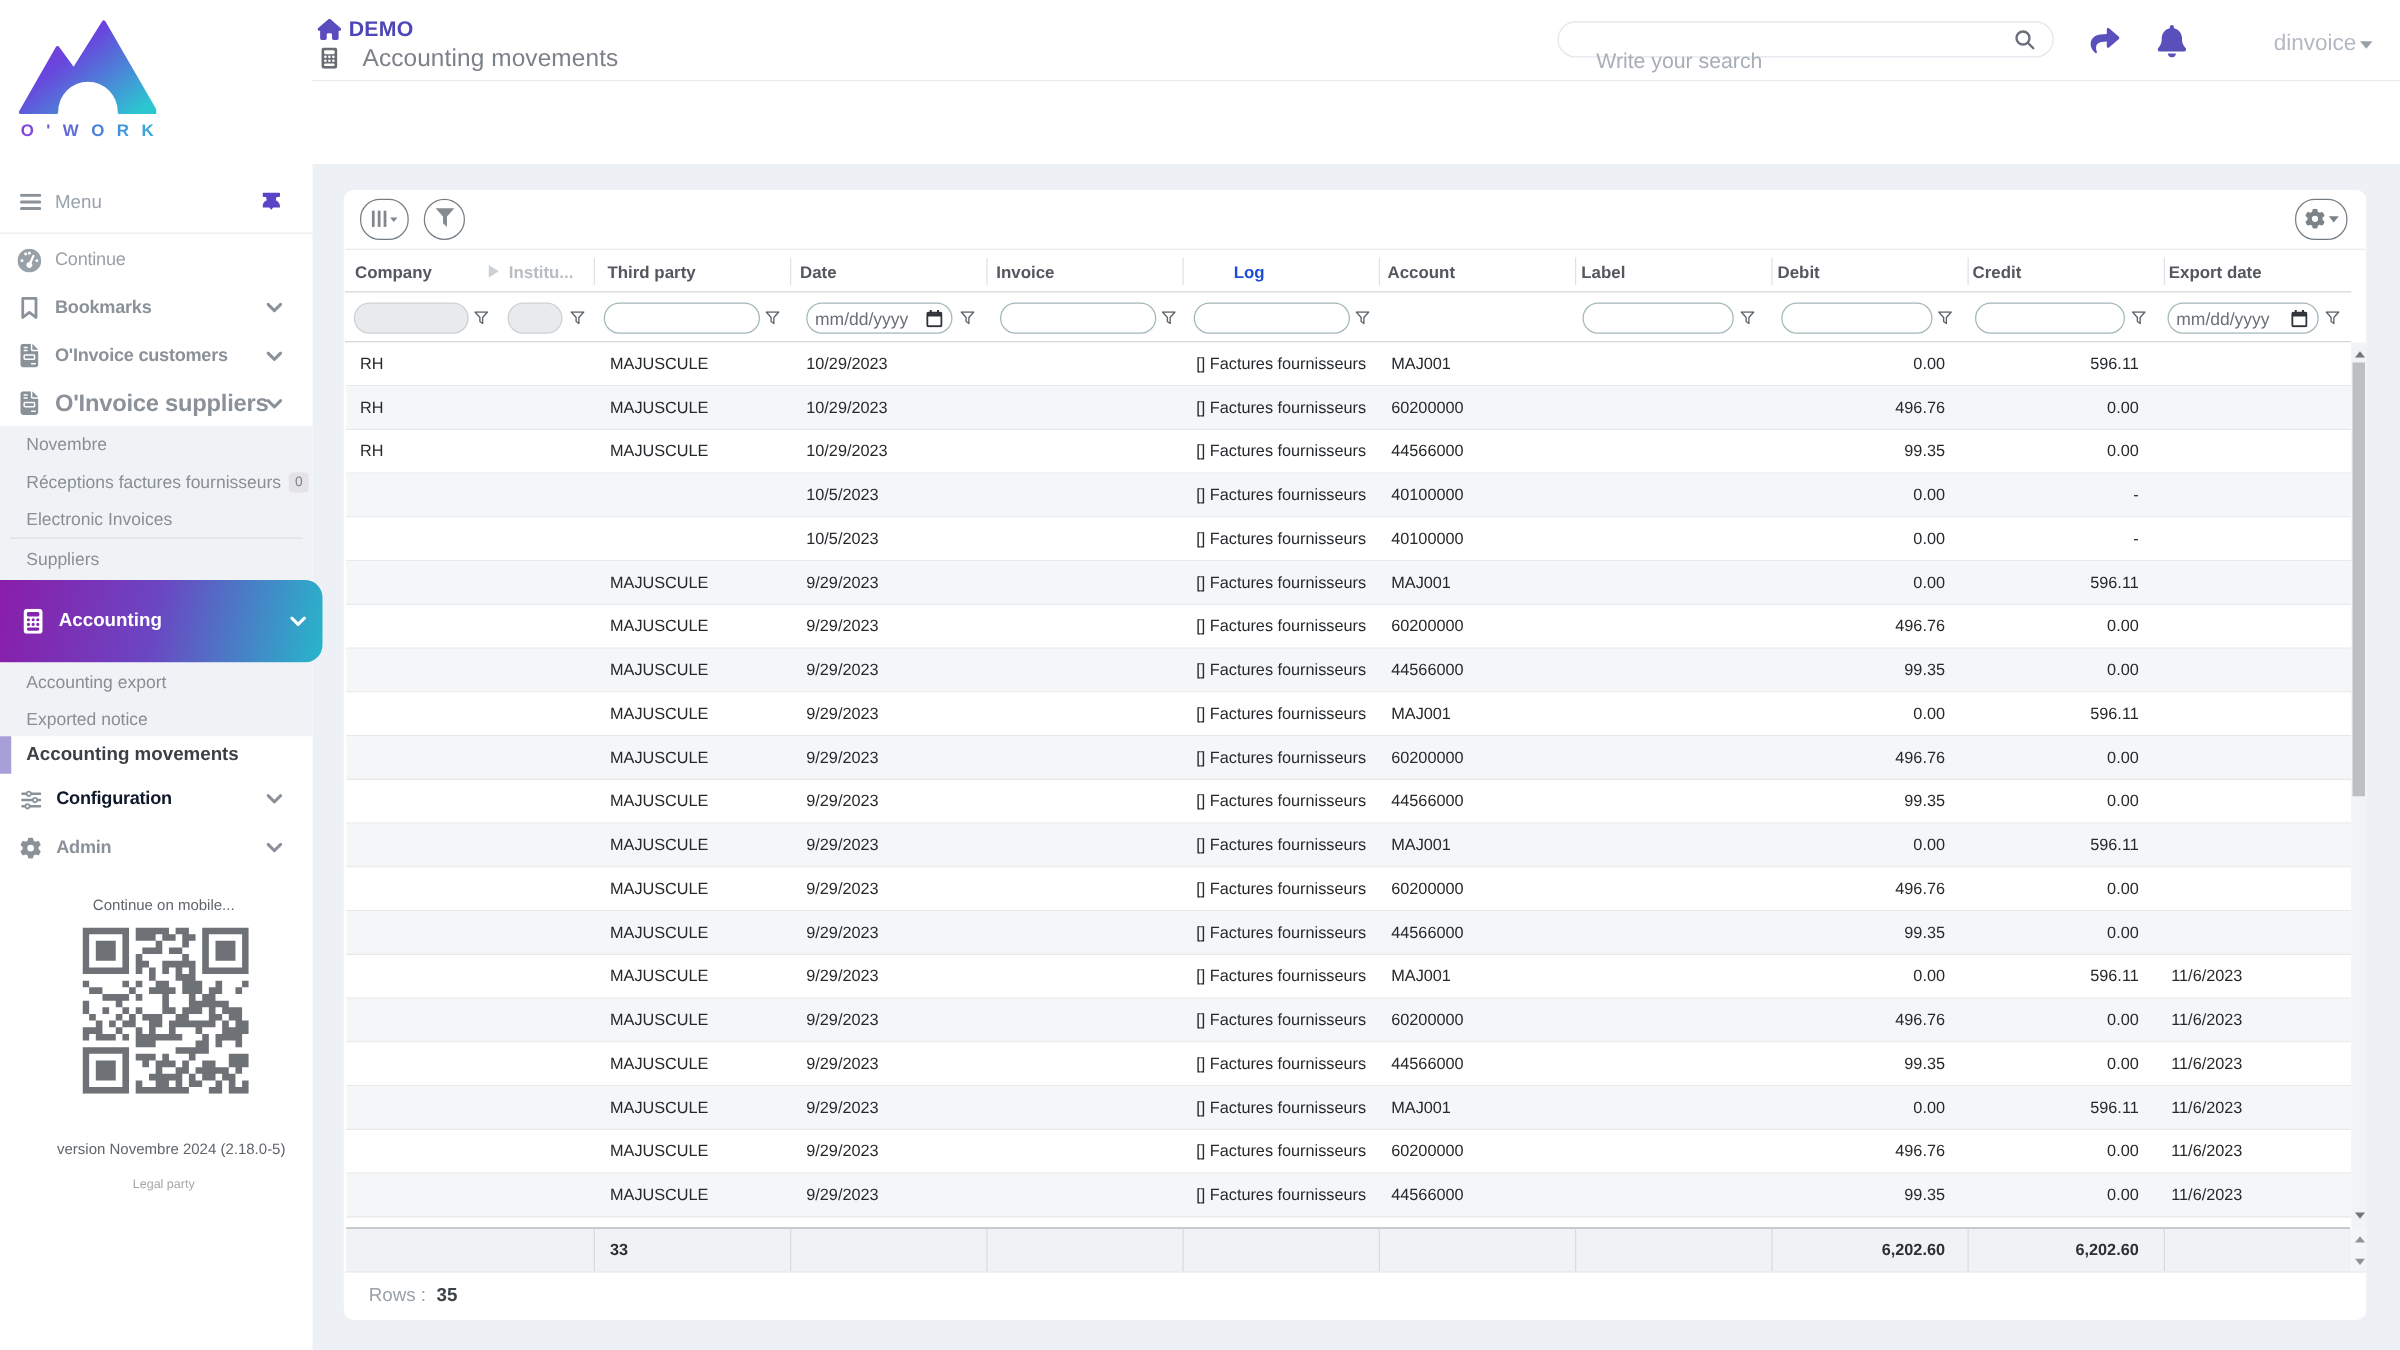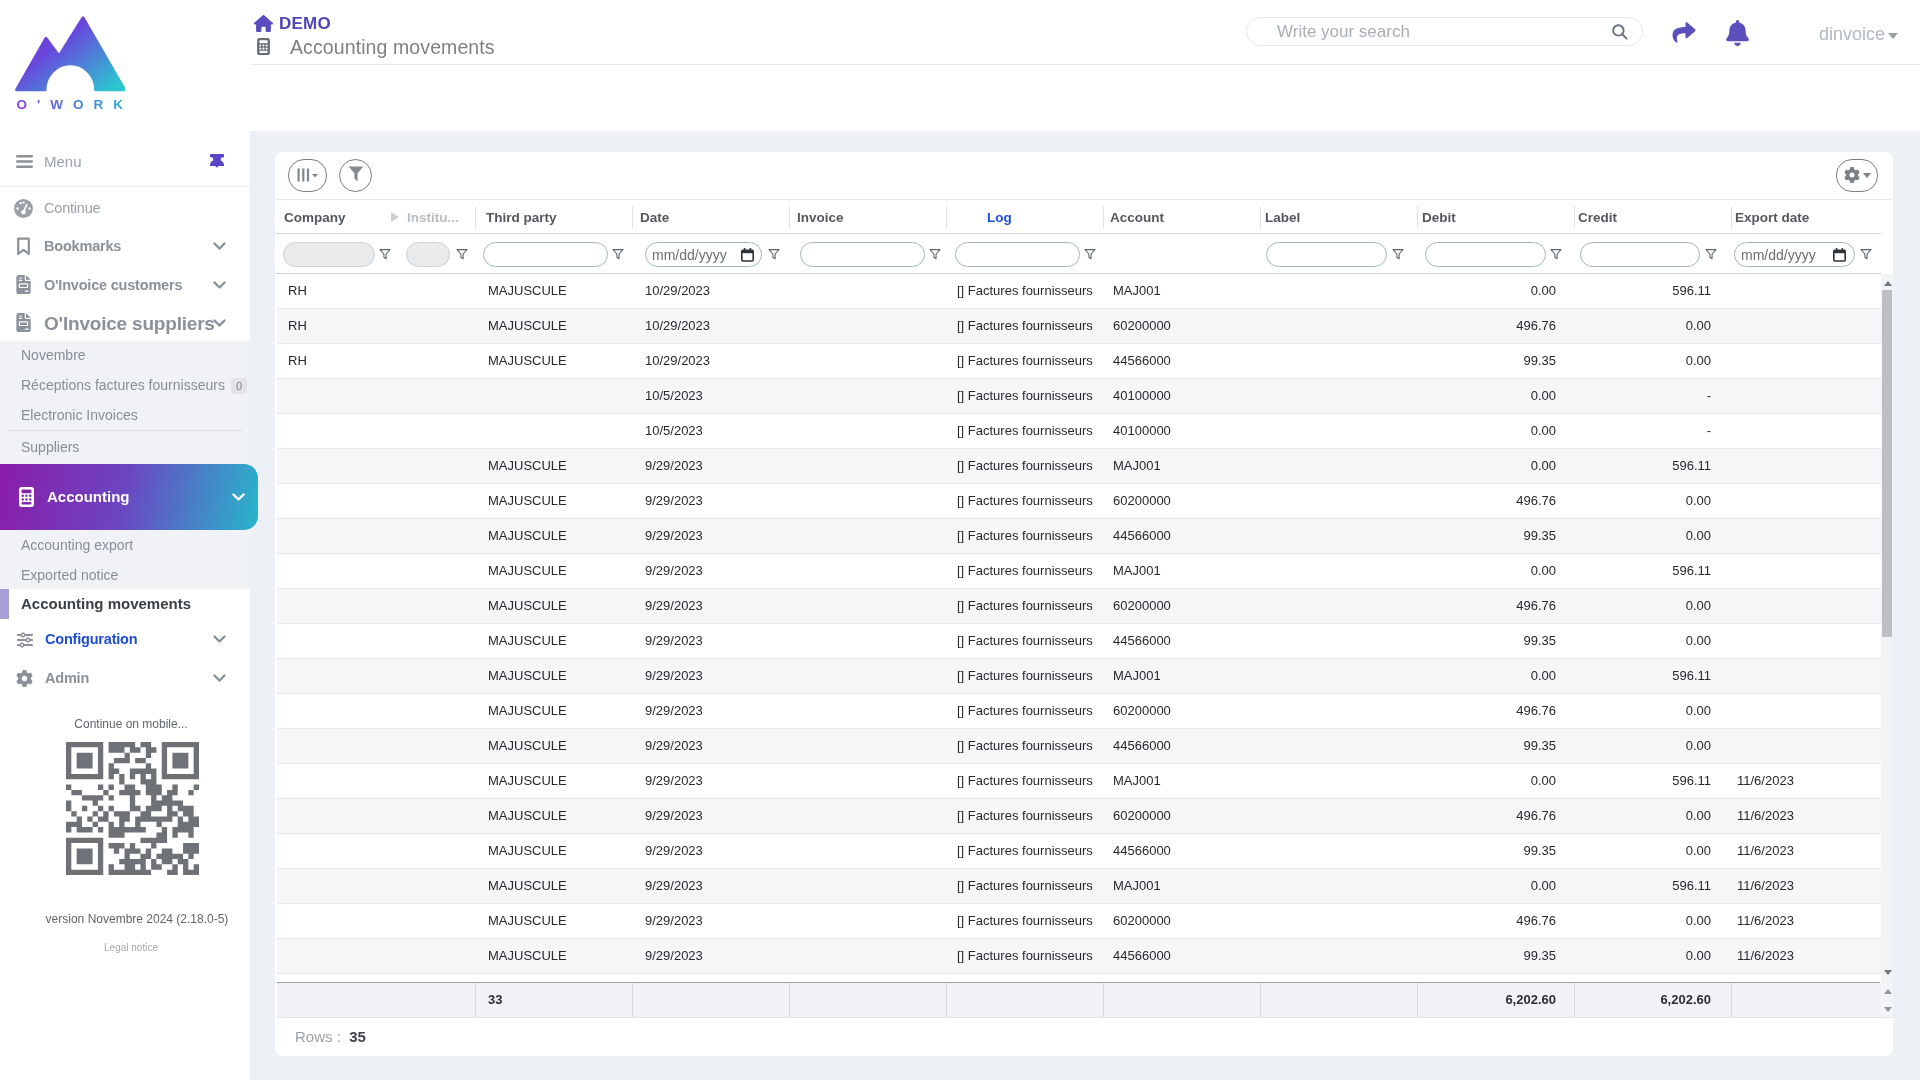--- a/index.html
+++ b/index.html
@@ -31,21 +31,21 @@
 <svg class="a" style="left:254px;top:15px" width="19" height="17" viewBox="0 0 576 512">
     <path fill="#584cbe" d="M575.8 255.5c0 18-15 32.1-32 32.1h-32l.7 160.2c0 2.7-.2 5.4-.5 8.1V472c0 22.1-17.9 40-40 40H456c-1.1 0-2.2 0-3.3-.1c-1.4 .1-2.8 .1-4.2 .1H416 392c-22.1 0-40-17.9-40-40V448 384c0-17.7-14.3-32-32-32H256c-17.7 0-32 14.3-32 32v64 24c0 22.1-17.9 40-40 40H160 128.1c-1.5 0-3-.1-4.5-.2c-1.2 .1-2.4 .2-3.6 .2H104c-22.1 0-40-17.9-40-40V360c0-.9 0-1.9 .1-2.8V287.6H32c-18 0-32-14-32-32.1c0-9 3-17 10-24L266.4 8c7-7 15-8 22-8s15 2 21 7L564.8 231.5c8 7 12 15 11 24z"></path>
   </svg>
 <div class="a txt" style="left:279px;top:14px;line-height:19px;font-size:17px;font-weight:bold;color:#4e45b6;letter-spacing:0.2px">DEMO</div>
 <svg class="a" style="left:257px;top:38px" width="13" height="17" viewBox="0 0 384 512">
     <path fill="#676d73" d="M64 0C28.7 0 0 28.7 0 64V448c0 35.3 28.7 64 64 64H320c35.3 0 64-28.7 64-64V64c0-35.3-28.7-64-64-64H64zM96 64H288c17.7 0 32 14.3 32 32v32c0 17.7-14.3 32-32 32H96c-17.7 0-32-14.3-32-32V96c0-17.7 14.3-32 32-32zm32 160a32 32 0 1 1 -64 0 32 32 0 1 1 64 0zM96 352a32 32 0 1 1 0-64 32 32 0 1 1 0 64zM64 416c0-17.7 14.3-32 32-32H288c17.7 0 32 14.3 32 32s-14.3 32-32 32H96c-17.7 0-32-14.3-32-32zm160-192a32 32 0 1 1 -64 0 32 32 0 1 1 64 0zm-32 128a32 32 0 1 1 0-64 32 32 0 1 1 0 64zm128-128a32 32 0 1 1 -64 0 32 32 0 1 1 64 0zm-32 128a32 32 0 1 1 0-64 32 32 0 1 1 0 64z"></path>
   </svg>
 <div class="a txt" style="left:290px;top:37px;line-height:20px;font-size:19.5px;letter-spacing:0.1px;color:#7c8187">Accounting movements</div>
 
 <div class="a" style="left:1246px;top:17px;width:397px;height:29px;border:1px solid #e3e6ed;border-radius:15px;background:#fff"></div>
-<div class="a txt" style="left:1277px;top:23px;line-height:18px;font-size:17px;color:#a8aeb6">Write your search</div>
+<div class="a txt" style="left:1277px;top:40px;line-height:18px;font-size:17px;color:#a8aeb6">Write your search</div>
 <svg class="a" style="left:1612px;top:24px" width="16" height="16" viewBox="0 0 16 16">
     <circle cx="6.4" cy="6.4" r="5.2" fill="none" stroke="#69707a" stroke-width="1.9"></circle>
     <line x1="10.4" y1="10.4" x2="14.6" y2="14.6" stroke="#69707a" stroke-width="1.9" stroke-linecap="round"></line>
   </svg>
 
 <svg class="a" style="left:1672px;top:21px" width="24" height="23" viewBox="0 0 512 512">
     <path fill="#5a50bb" d="M503.7 226.2l-176 151.1c-15.38 13.3-39.69 2.545-39.69-18.16V272.1C132.9 274.3 66.06 312.8 111.4 457.8c5.031 16.09-14.41 28.56-28.06 18.62C39.59 444.6 0 383.8 0 322.3c0-152.2 127.4-184.4 288-186.3V53.21c0-20.67 24.28-31.46 39.69-18.16l176 151.2c11.09 9.52 11.09 26.7 0 36z"></path>
   </svg>
 <svg class="a" style="left:1726px;top:20px" width="23" height="26" viewBox="0 0 448 512">
     <path fill="#5a50bb" d="M224 0c-17.7 0-32 14.3-32 32v19.2C119 66 64 130.6 64 208v18.8c0 47-17.3 92.4-48.5 127.6l-7.4 8.3c-8.4 9.4-10.4 22.9-5.3 34.4S19.4 416 32 416H416c12.6 0 24-7.4 29.2-18.9s3.1-25-5.3-34.4l-7.4-8.3C401.3 319.2 384 273.9 384 226.8V208c0-77.4-55-142-128-156.8V32c0-17.7-14.3-32-32-32zm45.3 493.3c12-12 18.7-28.3 18.7-45.3H224 160c0 17 6.7 33.3 18.7 45.3s28.3 18.7 45.3 18.7s33.3-6.7 45.3-18.7z"></path>
@@ -116,40 +116,40 @@
 <div class="a" style="left:0;top:530px;width:250px;height:89px;background:#f1f2f6"></div>
 <div class="a txt" style="left:21px;top:536px;line-height:18px;font-size:14px;color:#878e95">Accounting export</div>
 <div class="a txt" style="left:21px;top:565.5px;line-height:18px;font-size:14px;color:#878e95">Exported notice</div>
 <div class="a" style="left:0;top:589px;width:250px;height:30px;background:#fff"></div>
 <div class="a" style="left:0;top:589px;width:9px;height:30px;background:#a79fd8"></div>
 <div class="a txt" style="left:21px;top:595px;line-height:18px;font-size:15px;font-weight:bold;color:#3b4045">Accounting movements</div>
 
 <svg class="a" style="left:16px;top:632px" width="18" height="16" viewBox="0 0 512 512">
     <path fill="#8a9199" d="M0 416c0-17.7 14.3-32 32-32l54.7 0c12.3-28.3 40.5-48 73.3-48s61 19.7 73.3 48L480 384c17.7 0 32 14.3 32 32s-14.3 32-32 32l-246.7 0c-12.3 28.3-40.5 48-73.3 48s-61-19.7-73.3-48L32 448c-17.7 0-32-14.3-32-32zm192 0a32 32 0 1 0 -64 0 32 32 0 1 0 64 0zM384 256a32 32 0 1 0 -64 0 32 32 0 1 0 64 0zm-32-80c32.8 0 61 19.7 73.3 48l54.7 0c17.7 0 32 14.3 32 32s-14.3 32-32 32l-54.7 0c-12.3 28.3-40.5 48-73.3 48s-61-19.7-73.3-48L32 288c-17.7 0-32-14.3-32-32s14.3-32 32-32l246.7 0c12.3-28.3 40.5-48 73.3-48zM192 64a32 32 0 1 0 0 64 32 32 0 1 0 0-64zm73.3 0L480 64c17.7 0 32 14.3 32 32s-14.3 32-32 32l-214.7 0c-12.3 28.3-40.5 48-73.3 48s-61-19.7-73.3-48L32 128C14.3 128 0 113.7 0 96S14.3 64 32 64l86.7 0C131 35.7 159.2 16 192 16s61 19.7 73.3 48z"></path>
   </svg>
-<div class="a txt" style="left:45px;top:630px;line-height:19px;font-size:14.5px;letter-spacing:-0.2px;font-weight:bold;color:#1d4ed8">Configuration</div>
+<div class="a txt" style="left:45px;top:630px;line-height:19px;font-size:14.5px;letter-spacing:-0.2px;font-weight:bold;color:#0f172a">Configuration</div>
 <svg class="a" style="left:213px;top:635px" width="13" height="9" viewBox="0 0 13 9">
     <path d="M1.5 1.5 L6.5 6.5 L11.5 1.5" fill="none" stroke="#8a9199" stroke-width="2.4" stroke-linecap="round" stroke-linejoin="round"></path>
   </svg>
 
 <svg class="a" style="left:16px;top:670px" width="17" height="17" viewBox="0 0 512 512">
     <path fill="#8a9199" d="M495.9 166.6c3.2 8.7 .5 18.4-6.4 24.6l-43.3 39.4c1.1 8.3 1.7 16.8 1.7 25.4s-.6 17.1-1.7 25.4l43.3 39.4c6.9 6.2 9.6 15.9 6.4 24.6c-4.4 11.9-9.7 23.3-15.8 34.3l-4.7 8.1c-6.6 11-14 21.4-22.1 31.2c-5.9 7.2-15.7 9.6-24.5 6.8l-55.7-17.7c-13.4 10.3-28.2 18.9-44 25.4l-12.5 57.1c-2 9.1-9 16.3-18.2 17.8c-13.8 2.3-28 3.5-42.5 3.5s-28.7-1.2-42.5-3.5c-9.2-1.5-16.2-8.7-18.2-17.8l-12.5-57.1c-15.8-6.5-30.6-15.1-44-25.4L83.1 425.9c-8.8 2.8-18.6 .3-24.5-6.8c-8.1-9.8-15.5-20.2-22.1-31.2l-4.7-8.1c-6.1-11-11.4-22.4-15.8-34.3c-3.2-8.7-.5-18.4 6.4-24.6l43.3-39.4C64.6 273.1 64 264.6 64 256s.6-17.1 1.7-25.4L22.4 191.2c-6.9-6.2-9.6-15.9-6.4-24.6c4.4-11.9 9.7-23.3 15.8-34.3l4.7-8.1c6.6-11 14-21.4 22.1-31.2c5.9-7.2 15.7-9.6 24.5-6.8l55.7 17.7c13.4-10.3 28.2-18.9 44-25.4l12.5-57.1c2-9.1 9-16.3 18.2-17.8C227.3 1.2 241.5 0 256 0s28.7 1.2 42.5 3.5c9.2 1.5 16.2 8.7 18.2 17.8l12.5 57.1c15.8 6.5 30.6 15.1 44 25.4l55.7-17.7c8.8-2.8 18.6-.3 24.5 6.8c8.1 9.8 15.5 20.2 22.1 31.2l4.7 8.1c6.1 11 11.4 22.4 15.8 34.3zM256 336a80 80 0 1 0 0-160 80 80 0 1 0 0 160z"></path>
   </svg>
 <div class="a txt" style="left:45px;top:669px;line-height:19px;font-size:14.5px;letter-spacing:-0.2px;font-weight:bold;color:#8a9199">Admin</div>
 <svg class="a" style="left:213px;top:674px" width="13" height="9" viewBox="0 0 13 9">
     <path d="M1.5 1.5 L6.5 6.5 L11.5 1.5" fill="none" stroke="#8a9199" stroke-width="2.4" stroke-linecap="round" stroke-linejoin="round"></path>
   </svg>
 
 <div class="a txt" style="left:6px;top:717px;width:250px;text-align:center;font-size:12px;color:#5f656b">Continue on mobile...</div>
 <svg class="a" style="left:66px;top:742px" width="133" height="133" viewBox="0 0 25 25">
     <path fill="#6e7276" d="M0 0h1v1h-1zM1 0h1v1h-1zM2 0h1v1h-1zM3 0h1v1h-1zM4 0h1v1h-1zM5 0h1v1h-1zM6 0h1v1h-1zM8 0h1v1h-1zM9 0h1v1h-1zM10 0h1v1h-1zM11 0h1v1h-1zM12 0h1v1h-1zM14 0h1v1h-1zM15 0h1v1h-1zM18 0h1v1h-1zM19 0h1v1h-1zM20 0h1v1h-1zM21 0h1v1h-1zM22 0h1v1h-1zM23 0h1v1h-1zM24 0h1v1h-1zM0 1h1v1h-1zM6 1h1v1h-1zM8 1h1v1h-1zM9 1h1v1h-1zM10 1h1v1h-1zM12 1h1v1h-1zM13 1h1v1h-1zM15 1h1v1h-1zM16 1h1v1h-1zM18 1h1v1h-1zM24 1h1v1h-1zM0 2h1v1h-1zM2 2h1v1h-1zM3 2h1v1h-1zM4 2h1v1h-1zM6 2h1v1h-1zM11 2h1v1h-1zM15 2h1v1h-1zM18 2h1v1h-1zM20 2h1v1h-1zM21 2h1v1h-1zM22 2h1v1h-1zM24 2h1v1h-1zM0 3h1v1h-1zM2 3h1v1h-1zM3 3h1v1h-1zM4 3h1v1h-1zM6 3h1v1h-1zM9 3h1v1h-1zM10 3h1v1h-1zM11 3h1v1h-1zM13 3h1v1h-1zM14 3h1v1h-1zM18 3h1v1h-1zM20 3h1v1h-1zM21 3h1v1h-1zM22 3h1v1h-1zM24 3h1v1h-1zM0 4h1v1h-1zM2 4h1v1h-1zM3 4h1v1h-1zM4 4h1v1h-1zM6 4h1v1h-1zM8 4h1v1h-1zM15 4h1v1h-1zM18 4h1v1h-1zM20 4h1v1h-1zM21 4h1v1h-1zM22 4h1v1h-1zM24 4h1v1h-1zM0 5h1v1h-1zM6 5h1v1h-1zM8 5h1v1h-1zM9 5h1v1h-1zM12 5h1v1h-1zM13 5h1v1h-1zM14 5h1v1h-1zM15 5h1v1h-1zM16 5h1v1h-1zM18 5h1v1h-1zM24 5h1v1h-1zM0 6h1v1h-1zM1 6h1v1h-1zM2 6h1v1h-1zM3 6h1v1h-1zM4 6h1v1h-1zM5 6h1v1h-1zM6 6h1v1h-1zM8 6h1v1h-1zM10 6h1v1h-1zM12 6h1v1h-1zM14 6h1v1h-1zM16 6h1v1h-1zM18 6h1v1h-1zM19 6h1v1h-1zM20 6h1v1h-1zM21 6h1v1h-1zM22 6h1v1h-1zM23 6h1v1h-1zM24 6h1v1h-1zM10 7h1v1h-1zM14 7h1v1h-1zM15 7h1v1h-1zM16 7h1v1h-1zM0 8h1v1h-1zM6 8h1v1h-1zM8 8h1v1h-1zM11 8h1v1h-1zM12 8h1v1h-1zM15 8h1v1h-1zM16 8h1v1h-1zM17 8h1v1h-1zM20 8h1v1h-1zM24 8h1v1h-1zM1 9h1v1h-1zM2 9h1v1h-1zM7 9h1v1h-1zM10 9h1v1h-1zM11 9h1v1h-1zM12 9h1v1h-1zM13 9h1v1h-1zM15 9h1v1h-1zM16 9h1v1h-1zM17 9h1v1h-1zM19 9h1v1h-1zM20 9h1v1h-1zM23 9h1v1h-1zM3 10h1v1h-1zM4 10h1v1h-1zM5 10h1v1h-1zM6 10h1v1h-1zM8 10h1v1h-1zM12 10h1v1h-1zM16 10h1v1h-1zM18 10h1v1h-1zM19 10h1v1h-1zM0 11h1v1h-1zM5 11h1v1h-1zM12 11h1v1h-1zM16 11h1v1h-1zM17 11h1v1h-1zM18 11h1v1h-1zM19 11h1v1h-1zM20 11h1v1h-1zM21 11h1v1h-1zM0 12h1v1h-1zM3 12h1v1h-1zM6 12h1v1h-1zM8 12h1v1h-1zM12 12h1v1h-1zM13 12h1v1h-1zM15 12h1v1h-1zM16 12h1v1h-1zM17 12h1v1h-1zM19 12h1v1h-1zM21 12h1v1h-1zM22 12h1v1h-1zM23 12h1v1h-1zM1 13h1v1h-1zM5 13h1v1h-1zM7 13h1v1h-1zM9 13h1v1h-1zM10 13h1v1h-1zM11 13h1v1h-1zM14 13h1v1h-1zM15 13h1v1h-1zM19 13h1v1h-1zM20 13h1v1h-1zM22 13h1v1h-1zM23 13h1v1h-1zM2 14h1v1h-1zM4 14h1v1h-1zM6 14h1v1h-1zM7 14h1v1h-1zM10 14h1v1h-1zM11 14h1v1h-1zM13 14h1v1h-1zM14 14h1v1h-1zM15 14h1v1h-1zM16 14h1v1h-1zM17 14h1v1h-1zM18 14h1v1h-1zM19 14h1v1h-1zM21 14h1v1h-1zM23 14h1v1h-1zM24 14h1v1h-1zM0 15h1v1h-1zM1 15h1v1h-1zM2 15h1v1h-1zM5 15h1v1h-1zM8 15h1v1h-1zM10 15h1v1h-1zM13 15h1v1h-1zM17 15h1v1h-1zM21 15h1v1h-1zM22 15h1v1h-1zM23 15h1v1h-1zM24 15h1v1h-1zM0 16h1v1h-1zM2 16h1v1h-1zM3 16h1v1h-1zM4 16h1v1h-1zM6 16h1v1h-1zM8 16h1v1h-1zM9 16h1v1h-1zM10 16h1v1h-1zM11 16h1v1h-1zM12 16h1v1h-1zM13 16h1v1h-1zM14 16h1v1h-1zM18 16h1v1h-1zM20 16h1v1h-1zM21 16h1v1h-1zM22 16h1v1h-1zM23 16h1v1h-1zM8 17h1v1h-1zM9 17h1v1h-1zM10 17h1v1h-1zM17 17h1v1h-1zM18 17h1v1h-1zM20 17h1v1h-1zM23 17h1v1h-1zM0 18h1v1h-1zM1 18h1v1h-1zM2 18h1v1h-1zM3 18h1v1h-1zM4 18h1v1h-1zM5 18h1v1h-1zM6 18h1v1h-1zM14 18h1v1h-1zM15 18h1v1h-1zM16 18h1v1h-1zM17 18h1v1h-1zM18 18h1v1h-1zM0 19h1v1h-1zM6 19h1v1h-1zM8 19h1v1h-1zM9 19h1v1h-1zM10 19h1v1h-1zM12 19h1v1h-1zM16 19h1v1h-1zM22 19h1v1h-1zM23 19h1v1h-1zM24 19h1v1h-1zM0 20h1v1h-1zM2 20h1v1h-1zM3 20h1v1h-1zM4 20h1v1h-1zM6 20h1v1h-1zM9 20h1v1h-1zM11 20h1v1h-1zM12 20h1v1h-1zM13 20h1v1h-1zM15 20h1v1h-1zM18 20h1v1h-1zM19 20h1v1h-1zM22 20h1v1h-1zM23 20h1v1h-1zM24 20h1v1h-1zM0 21h1v1h-1zM2 21h1v1h-1zM3 21h1v1h-1zM4 21h1v1h-1zM6 21h1v1h-1zM11 21h1v1h-1zM14 21h1v1h-1zM15 21h1v1h-1zM17 21h1v1h-1zM18 21h1v1h-1zM19 21h1v1h-1zM20 21h1v1h-1zM21 21h1v1h-1zM23 21h1v1h-1zM0 22h1v1h-1zM2 22h1v1h-1zM3 22h1v1h-1zM4 22h1v1h-1zM6 22h1v1h-1zM10 22h1v1h-1zM11 22h1v1h-1zM12 22h1v1h-1zM13 22h1v1h-1zM14 22h1v1h-1zM16 22h1v1h-1zM18 22h1v1h-1zM19 22h1v1h-1zM21 22h1v1h-1zM22 22h1v1h-1zM0 23h1v1h-1zM6 23h1v1h-1zM8 23h1v1h-1zM11 23h1v1h-1zM12 23h1v1h-1zM14 23h1v1h-1zM16 23h1v1h-1zM17 23h1v1h-1zM20 23h1v1h-1zM22 23h1v1h-1zM24 23h1v1h-1zM0 24h1v1h-1zM1 24h1v1h-1zM2 24h1v1h-1zM3 24h1v1h-1zM4 24h1v1h-1zM5 24h1v1h-1zM6 24h1v1h-1zM8 24h1v1h-1zM9 24h1v1h-1zM10 24h1v1h-1zM11 24h1v1h-1zM12 24h1v1h-1zM13 24h1v1h-1zM14 24h1v1h-1zM15 24h1v1h-1zM19 24h1v1h-1zM20 24h1v1h-1zM22 24h1v1h-1zM23 24h1v1h-1zM24 24h1v1h-1z"></path>
   </svg>
 
 <div class="a txt" style="left:12px;top:912px;width:250px;text-align:center;font-size:12px;color:#60656b">version Novembre 2024 (2.18.0-5)</div>
-<div class="a txt" style="left:6px;top:942px;width:250px;text-align:center;font-size:10px;color:#a4a6aa">Legal notice</div>
+<div class="a txt" style="left:6px;top:942px;width:250px;text-align:center;font-size:10px;color:#a4a6aa">Legal party</div>
 
 <div class="a" style="left:275px;top:152px;width:1618px;height:904px;background:#fff;border-radius:8px"></div>
 
 <div class="a" style="left:288px;top:159px;width:39px;height:33px;border:1px solid #767e85;border-radius:16px;background:#fff"></div>
 <svg class="a" style="left:297px;top:168px" width="22" height="14" viewBox="0 0 22 14">
     <g fill="#80878d">
       <rect x="0.5" y="0.5" width="2.2" height="13"></rect>
       <rect x="5.2" y="0.5" width="2.2" height="13"></rect>
       <rect x="9.9" y="0.5" width="2.2" height="13"></rect>
     </g>

